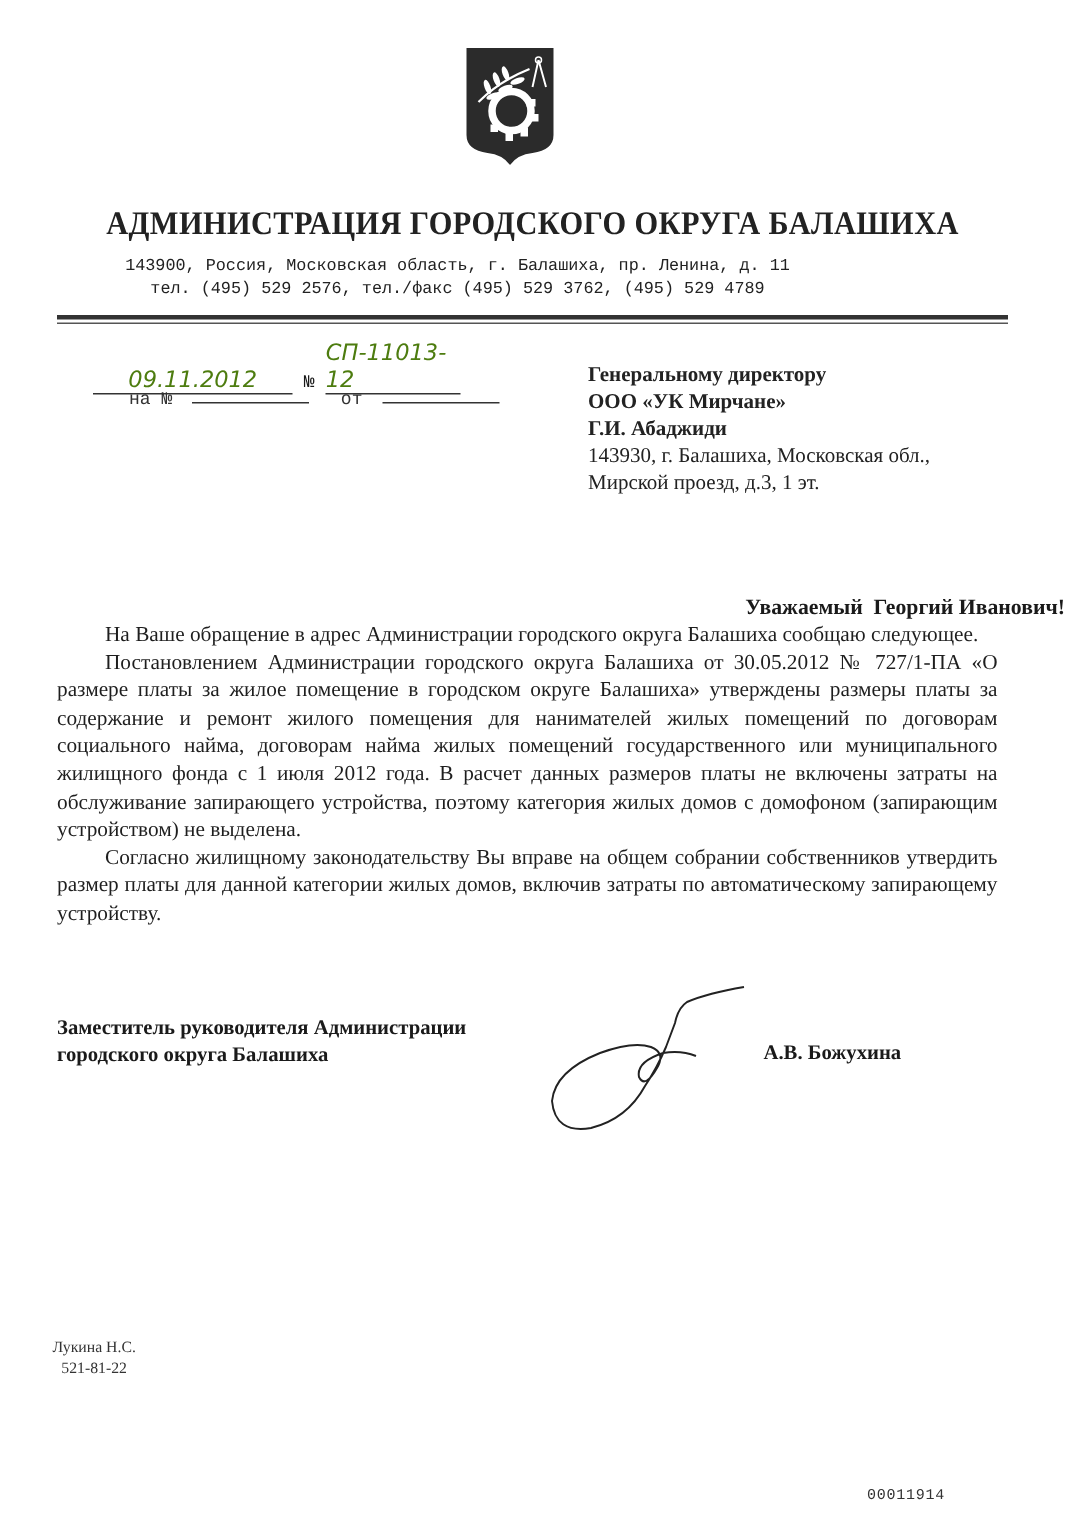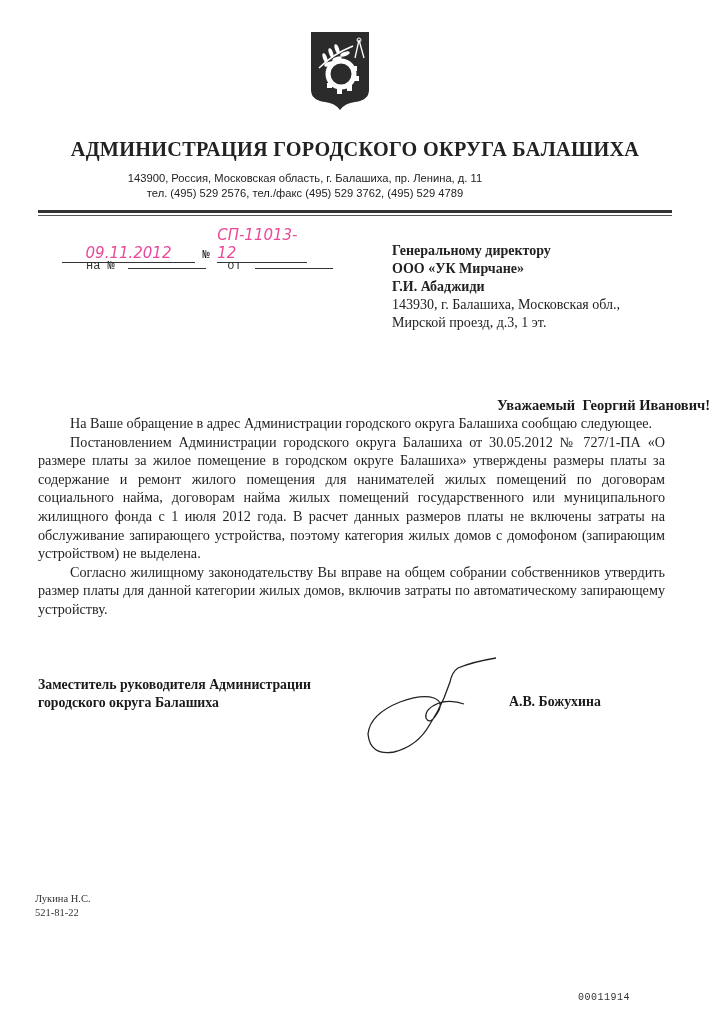--- a/index.html
+++ b/index.html
@@ -8,51 +8,51 @@
     font-family: "Liberation Serif", serif; color: #1a1a1a;
   }
   .abs { position: absolute; }
   .crest { left: 307px; top: 28px; width: 66px; height: 84px; }
   .org-title {
     left: 0; width: 710px; top: 136px; text-align: center;
     font-family: "Liberation Serif", serif; font-weight: bold; font-size: 22px;
     letter-spacing: 0.3px; transform: scaleX(0.92); color: #222;
   }
   .addr {
-    left: 0; width: 610px; text-align: center; font-family: Liberation Sans, sans-serif;
+    left: 0; width: 610px; text-align: center; font-family: Liberation Mono, monospace;
     font-size: 11.2px; color: #222; letter-spacing: 0px;
   }
   .addr1 { top: 172px; }
   .addr2 { top: 187px; }
   .rule1 { left: 38px; top: 210px; width: 634px; height: 3px; background: #333; }
   .rule2 { left: 38px; top: 215px; width: 634px; height: 1px; background: #555; }
 
   .outgoing { left: 62px; top: 226px; font-size: 14px; }
-  .hw { font-family: "DejaVu Sans", sans-serif; font-style: italic; font-size: 15px; color: #ec4899; }
+  .hw { font-family: "DejaVu Sans", sans-serif; font-style: italic; font-size: 15px; color: #4d7c0f; }
   .uline { display: inline-block; border-bottom: 1px solid #333; }
   .date-line { width: 133px; text-align: center; }
   .num-line { width: 90px; text-align: left; }
   .reply-line { left: 62px; top: 258px; font-size: 12px; font-family: "Liberation Mono", monospace; color: #333; margin-left: 24px; }
   .blank { display: inline-block; width: 78px; border-bottom: 1px solid #333; height: 10px; vertical-align: baseline; }
 
   .recipient { left: 392px; top: 242px; font-size: 14px; line-height: 18px; color: #222; }
   .recipient .b { font-weight: bold; }
 
   .greeting { left: 0; width: 710px; top: 397px; text-align: right; font-weight: bold; font-size: 14.5px; }
   .body-text {
     left: 38px; width: 627px; top: 414px; font-size: 14.2px; line-height: 18.6px;
     text-align: justify; color: #1e1e1e;
   }
   .body-text p { margin: 0; text-indent: 32px; }
 
   .signer { left: 38px; top: 676px; font-weight: bold; font-size: 13.8px; line-height: 18px; }
   .signature { left: 360px; top: 652px; width: 150px; height: 110px; }
   .signer-name { left: 509px; top: 694px; font-weight: bold; font-size: 13.8px; }
 
-  .executor { left: 35px; top: 892px; font-size: 10.5px; line-height: 14px; color: #333; }
+  .executor { left: 35px; top: 892px; font-size: 10.5px; line-height: 14px; color: #333; text-align: center; }
   .serial { left: 578px; top: 992px; font-family: "Liberation Mono", monospace; font-size: 10px; letter-spacing: 0.5px; color: #333; }
 </style>
 </head>
 <body>
 
 <div class="abs crest">
   <svg width="66" height="84" viewBox="0 0 66 84">
     <path d="M4 4 H62 V62 Q62 72 48 74 Q38 75 33 82 Q28 75 18 74 Q4 72 4 62 Z" fill="#2b2b2b"></path>
     <circle cx="34" cy="46" r="13" fill="none" stroke="#fff" stroke-width="5"></circle>
     <g fill="#fff">

